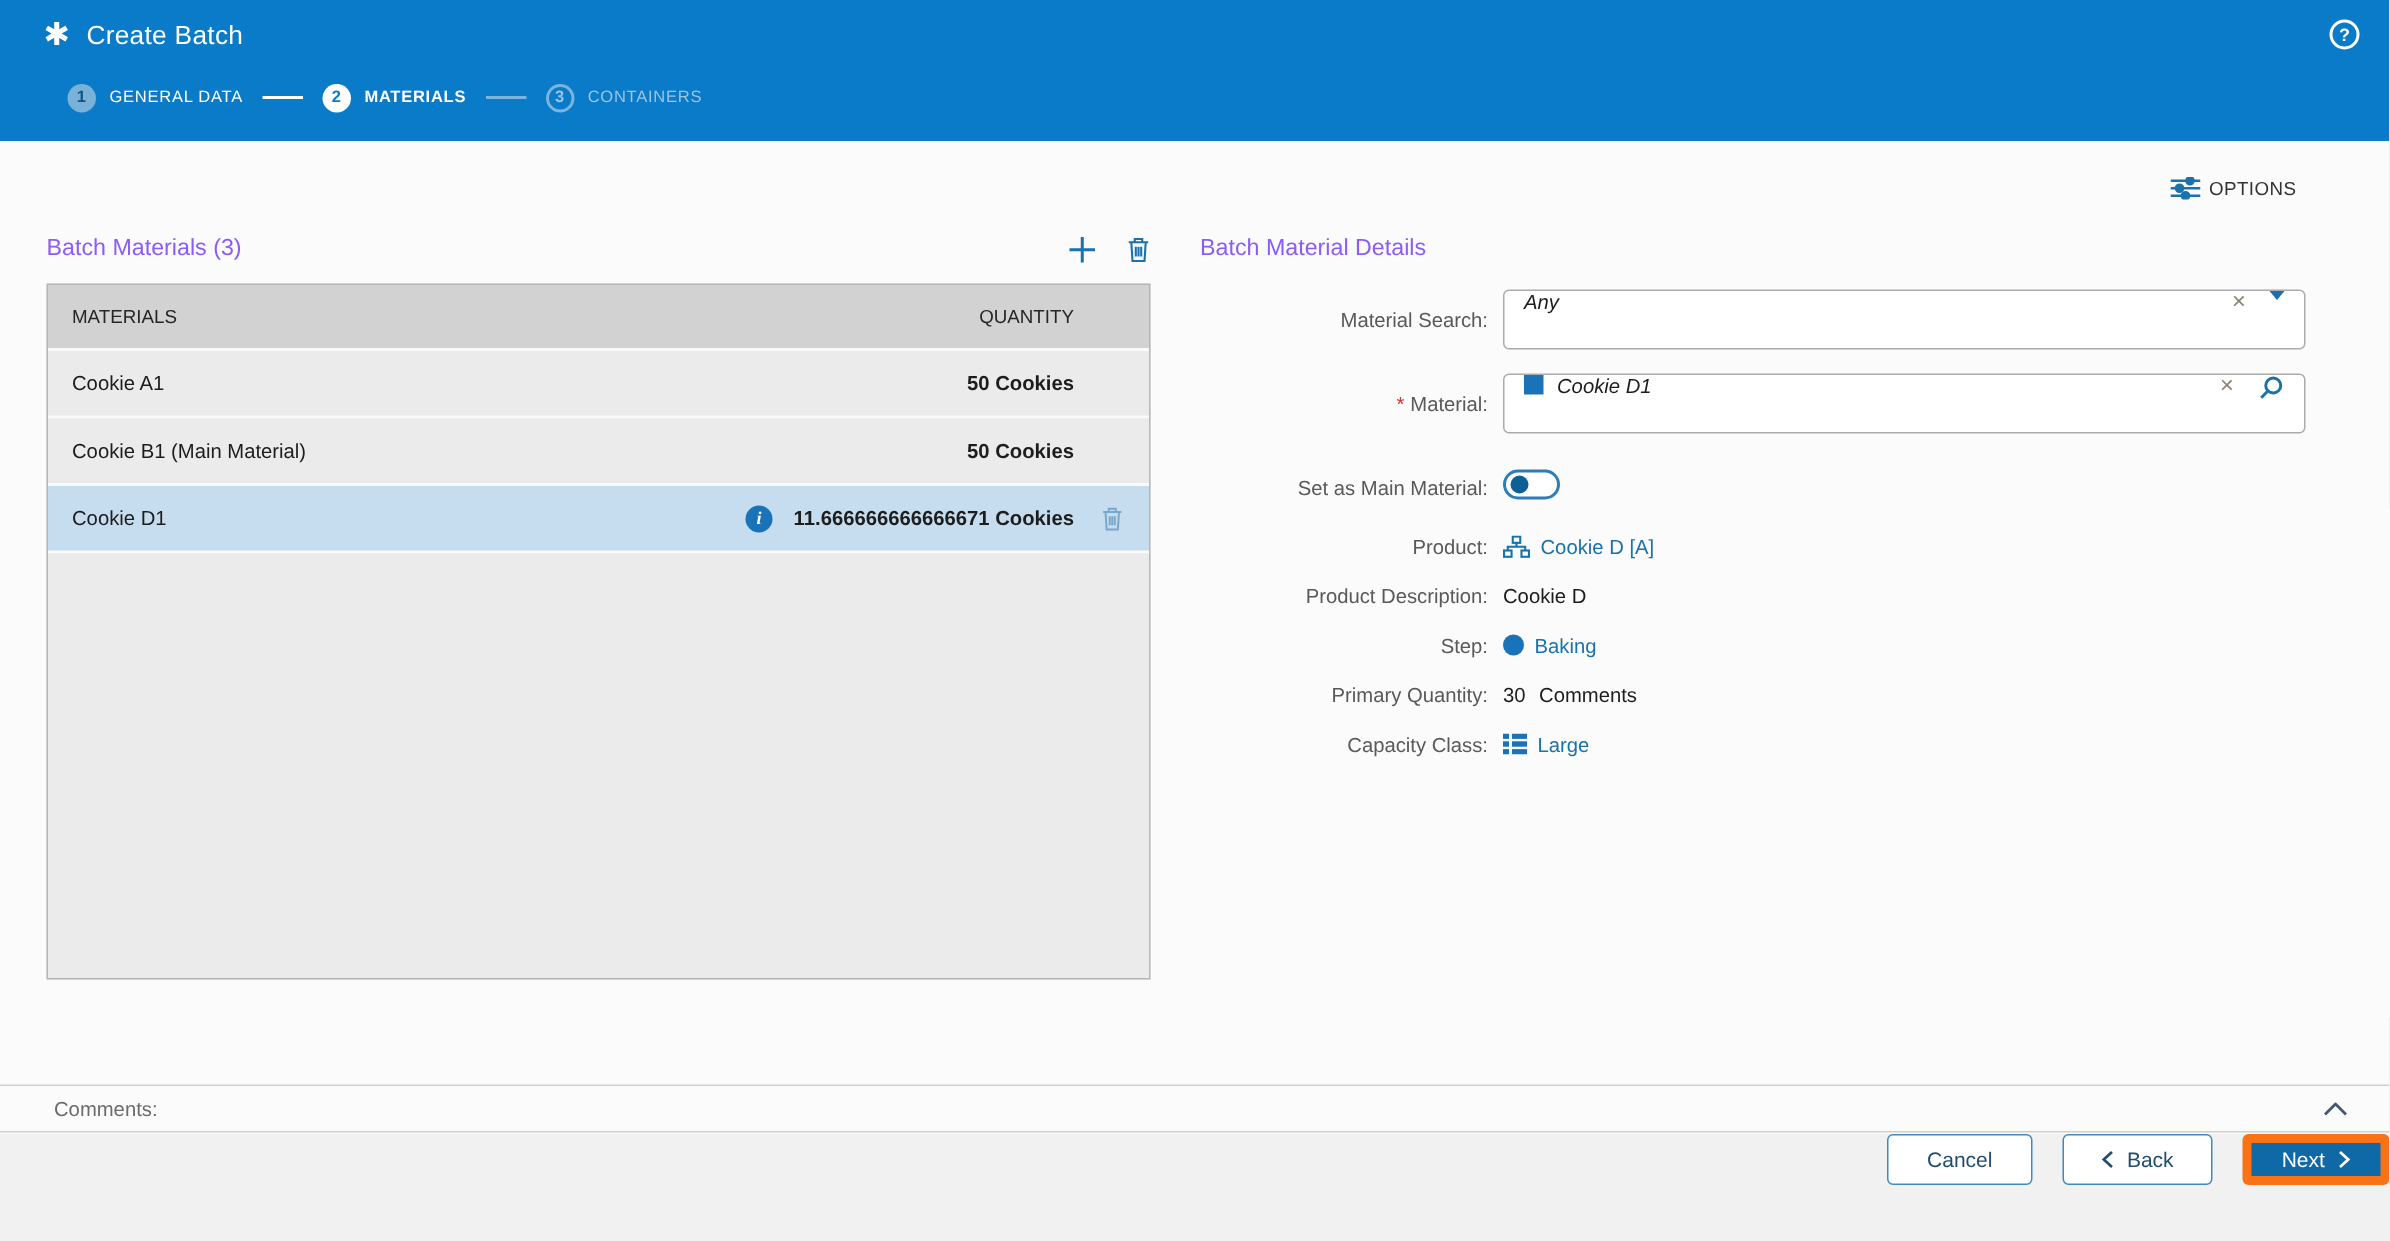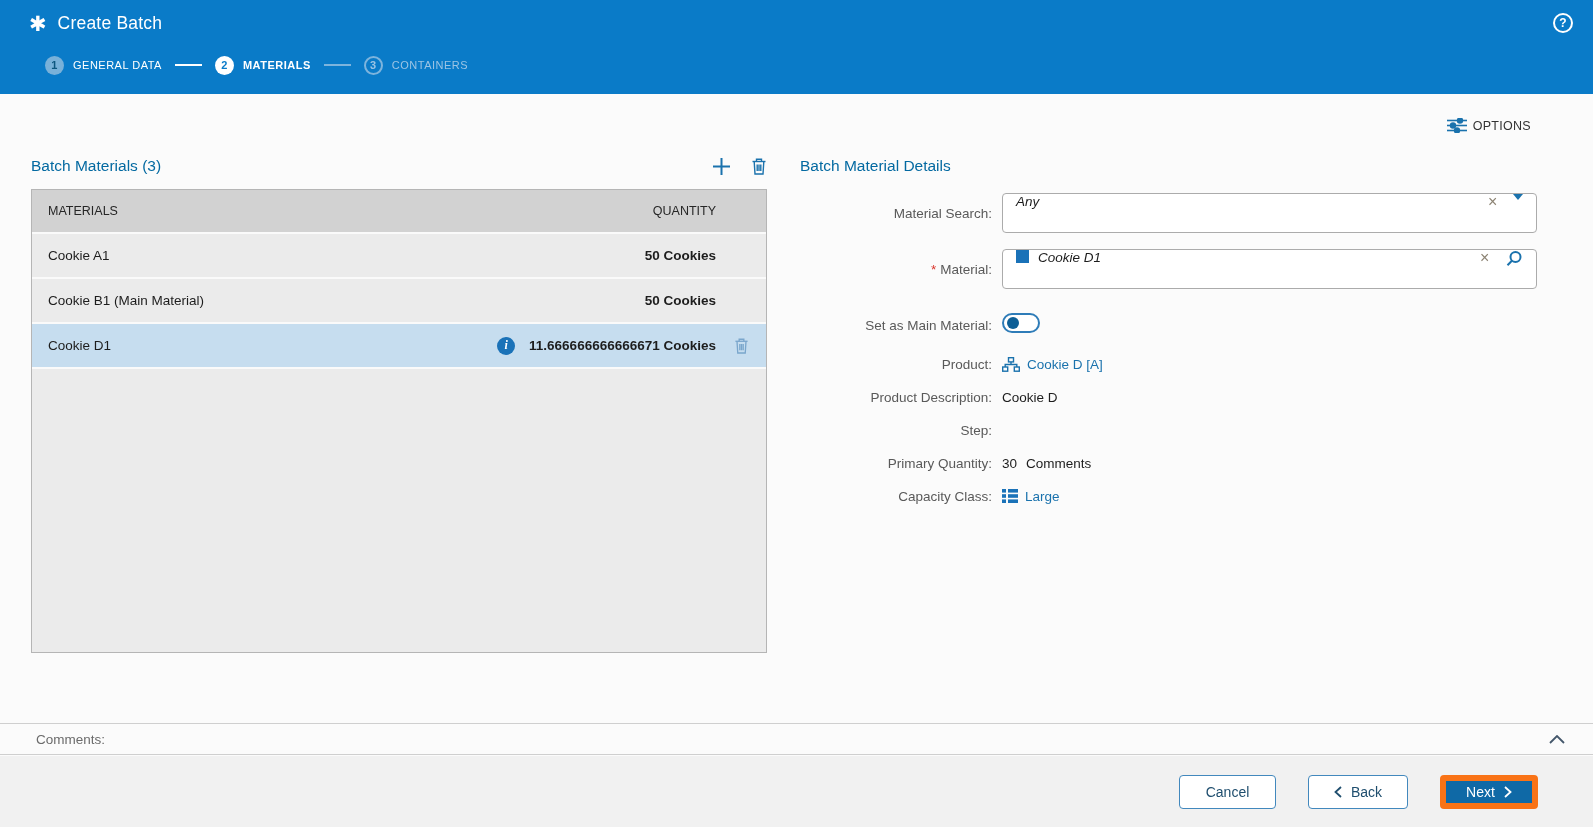--- a/index.html
+++ b/index.html
@@ -31,21 +31,21 @@
   .connector.c1 { background:#fff; }
   .connector.c2 { background:#7db4dd; }
 
   
   .options-btn { position:absolute; top:118px; right:62px; display:flex; align-items:center; gap:6px;
                  font-size:12.5px; color:#333; cursor:pointer; letter-spacing:.3px; }
 
   
   .left-panel { position:absolute; left:31px; top:152px; width:736px; }
   .panel-head { display:flex; align-items:center; justify-content:space-between; height:28px; margin-bottom:9px; }
-  .panel-title { font-size:15.5px; color:#0369a1; }
+  .panel-title { font-size:15.5px; color:#8b5cf6; }
   .head-icons { display:flex; align-items:center; gap:20px; }
   .icon-btn { cursor:pointer; display:flex; align-items:center; color:#1a72ad; }
 
   .mat-table { border:1px solid #b5b5b5; height:464px; background:#ebebeb; overflow:hidden; }
   .thead { height:44px; background:#d2d2d2; display:flex; align-items:center;
            font-size:12.5px; color:#262626; border-bottom:2px solid #fafafa; }
   .col-name { flex:1; padding-left:16px; }
   .col-qty  { text-align:right; }
   .col-act  { width:50px; display:flex; justify-content:center; align-items:center; }
   .mrow { height:45px; display:flex; align-items:center; border-bottom:2px solid #fafafa;
@@ -88,21 +88,21 @@
   .link { color:#1a72ad; cursor:pointer; }
   .dot-icon { width:14px; height:14px; border-radius:50%; background:#1a72b8; }
   .uom { margin-left:2px; }
 
   
   .comments-bar { position:absolute; left:0; right:0; top:723px; height:32px; background:#fbfbfb;
                   border-top:1px solid #cfcfcf; border-bottom:1px solid #cfcfcf;
                   display:flex; align-items:center; padding:0 28px 0 36px; color:#6b6b6b; font-size:13.5px; }
   .comments-toggle { margin-left:auto; cursor:pointer; display:flex; align-items:center; }
   .ftr { position:absolute; left:0; right:0; top:756px; bottom:0; background:#f1f1f1;
-         display:flex; align-items:center; justify-content:flex-end; gap:32px; padding-right:55px; }
+         display:flex; justify-content:flex-end; gap:20px; }
   .btn { height:34px; border-radius:4px; font-size:14px; display:flex; align-items:center; justify-content:center;
          cursor:pointer; gap:9px; }
   .btn.outline { background:#fff; border:1px solid #4288bd; color:#1f4e6e; }
   .btn.cancel { width:97px; }
   .btn.back { width:100px; }
   .btn.primary { width:98px; background:#0f69a6; border:6px solid #f97316; color:#fff; }
   svg { display:block; }
 </style>
 </head>
 <body>
@@ -264,20 +264,24 @@
 
       <div class="frow h18 mb15">
         <span class="lbl">Product Description:</span>
         <span class="ctl val-row">
           <span>Cookie D</span>
         </span>
       </div>
 
       <div class="frow h18 mb15">
         <span class="lbl">Step:</span>
+        <span class="ctl val-row">
+          <span class="dot-icon"></span>
+          <span class="link">Baking</span>
+        </span>
       </div>
 
       <div class="frow h18 mb15">
         <span class="lbl">Primary Quantity:</span>
         <span class="ctl val-row">
           <span>30</span>
           <span class="uom">Comments</span>
         </span>
       </div>
 

